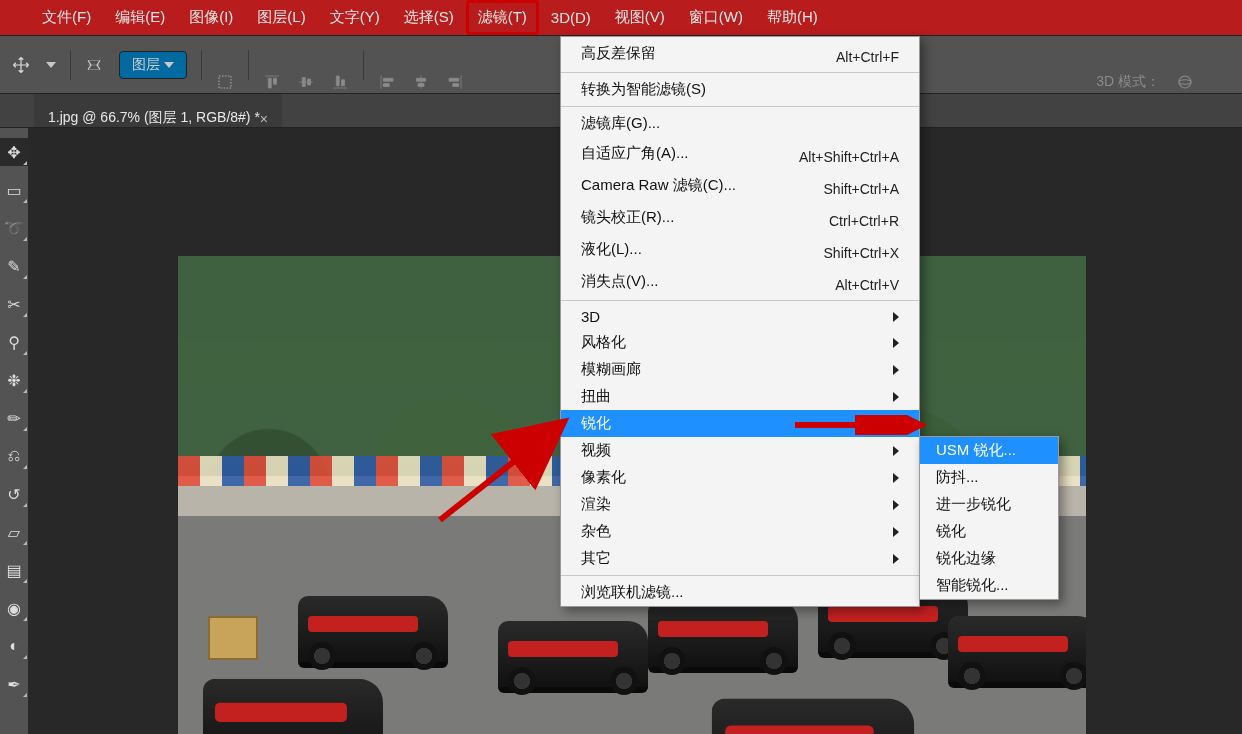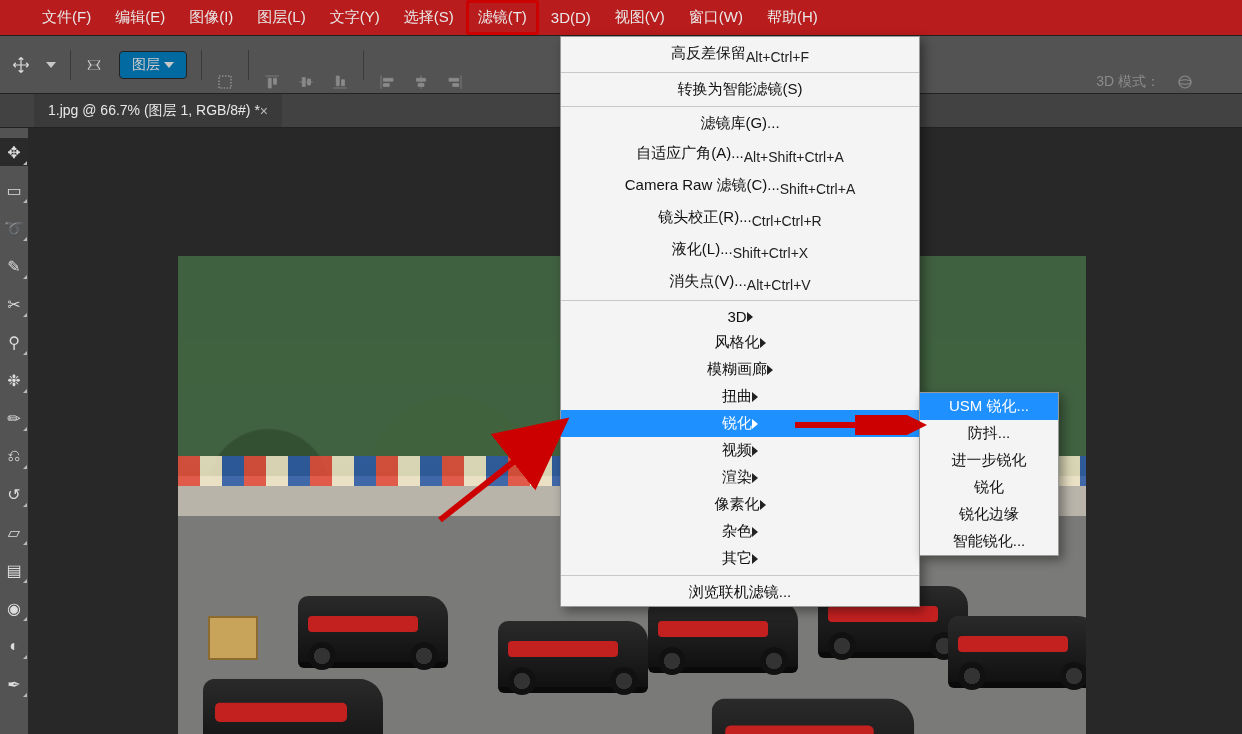--- a/index.html
+++ b/index.html
@@ -64,21 +64,21 @@
   
   .tabbar {
     height: 34px;
     background: #424242;
     border-bottom: 1px solid #222;
     display:flex;
     align-items:stretch;
     padding-left: 34px;
   }
   .tab {
-    display:flex; align-items:center; 
+    display:flex; align-items:flex-end; 
     padding: 0 14px;
     font-size: 14px;
     color:#e8e8e8;
     background:#3a3a3a;
   }
   .tab .close-x { color:#bbb; font-size:14px; cursor:default;}
 
   
   .toolbar {
     position:absolute;
@@ -160,40 +160,40 @@
     background:#f4f4f4;
     color:#111;
     border:1px solid #999;
     box-shadow: 4px 4px 10px rgba(0,0,0,.4);
     font-size:15px;
     z-index:10;
   }
   .dropdown-row {
     display:flex;
     align-items:center;
-    justify-content:center;
+    justify-content:space-between;
     padding:4px 20px;
     white-space:nowrap;
     position:relative;
   }
   .dropdown-row.sep {
     padding:0;height:1px;background:#c8c8c8;margin:3px 0;
   }
   .dropdown-row.hov {
     background:#1e90ff;color:#fff;
   }
   .submenu-arrow {
     width:0;height:0;border-top:5px solid transparent;border-bottom:5px solid transparent;border-left:6px solid #222;
   }
   .dropdown-row.hov .submenu-arrow{border-left-color:#fff;}
   .shortcut { color:#222; font-size:14px;margin-top:8px; }
 
   .submenu {
     position:absolute;
-    left:919px; top:392px;
+    left:919px; top:436px;
     width:140px;
     background:#f4f4f4;
     color:#111;
     border:1px solid #999;
     box-shadow: 4px 4px 10px rgba(0,0,0,.4);
     font-size:15px;
     z-index:11;
   }
   .submenu .dropdown-row{padding:4px 16px;}
 
@@ -405,25 +405,25 @@
   </div>
   <div class="dropdown-row hov">
     <span>锐化</span>
     <span class="submenu-arrow"></span>
   </div>
   <div class="dropdown-row">
     <span>视频</span>
     <span class="submenu-arrow"></span>
   </div>
   <div class="dropdown-row">
+    <span>像素化</span>
+    <span class="submenu-arrow"></span>
+  </div>
+  <div class="dropdown-row">
     <span>渲染</span>
-    <span class="submenu-arrow"></span>
-  </div>
-  <div class="dropdown-row">
-    <span>像素化</span>
     <span class="submenu-arrow"></span>
   </div>
   <div class="dropdown-row">
     <span>杂色</span>
     <span class="submenu-arrow"></span>
   </div>
   <div class="dropdown-row">
     <span>其它</span>
     <span class="submenu-arrow"></span>
   </div>

